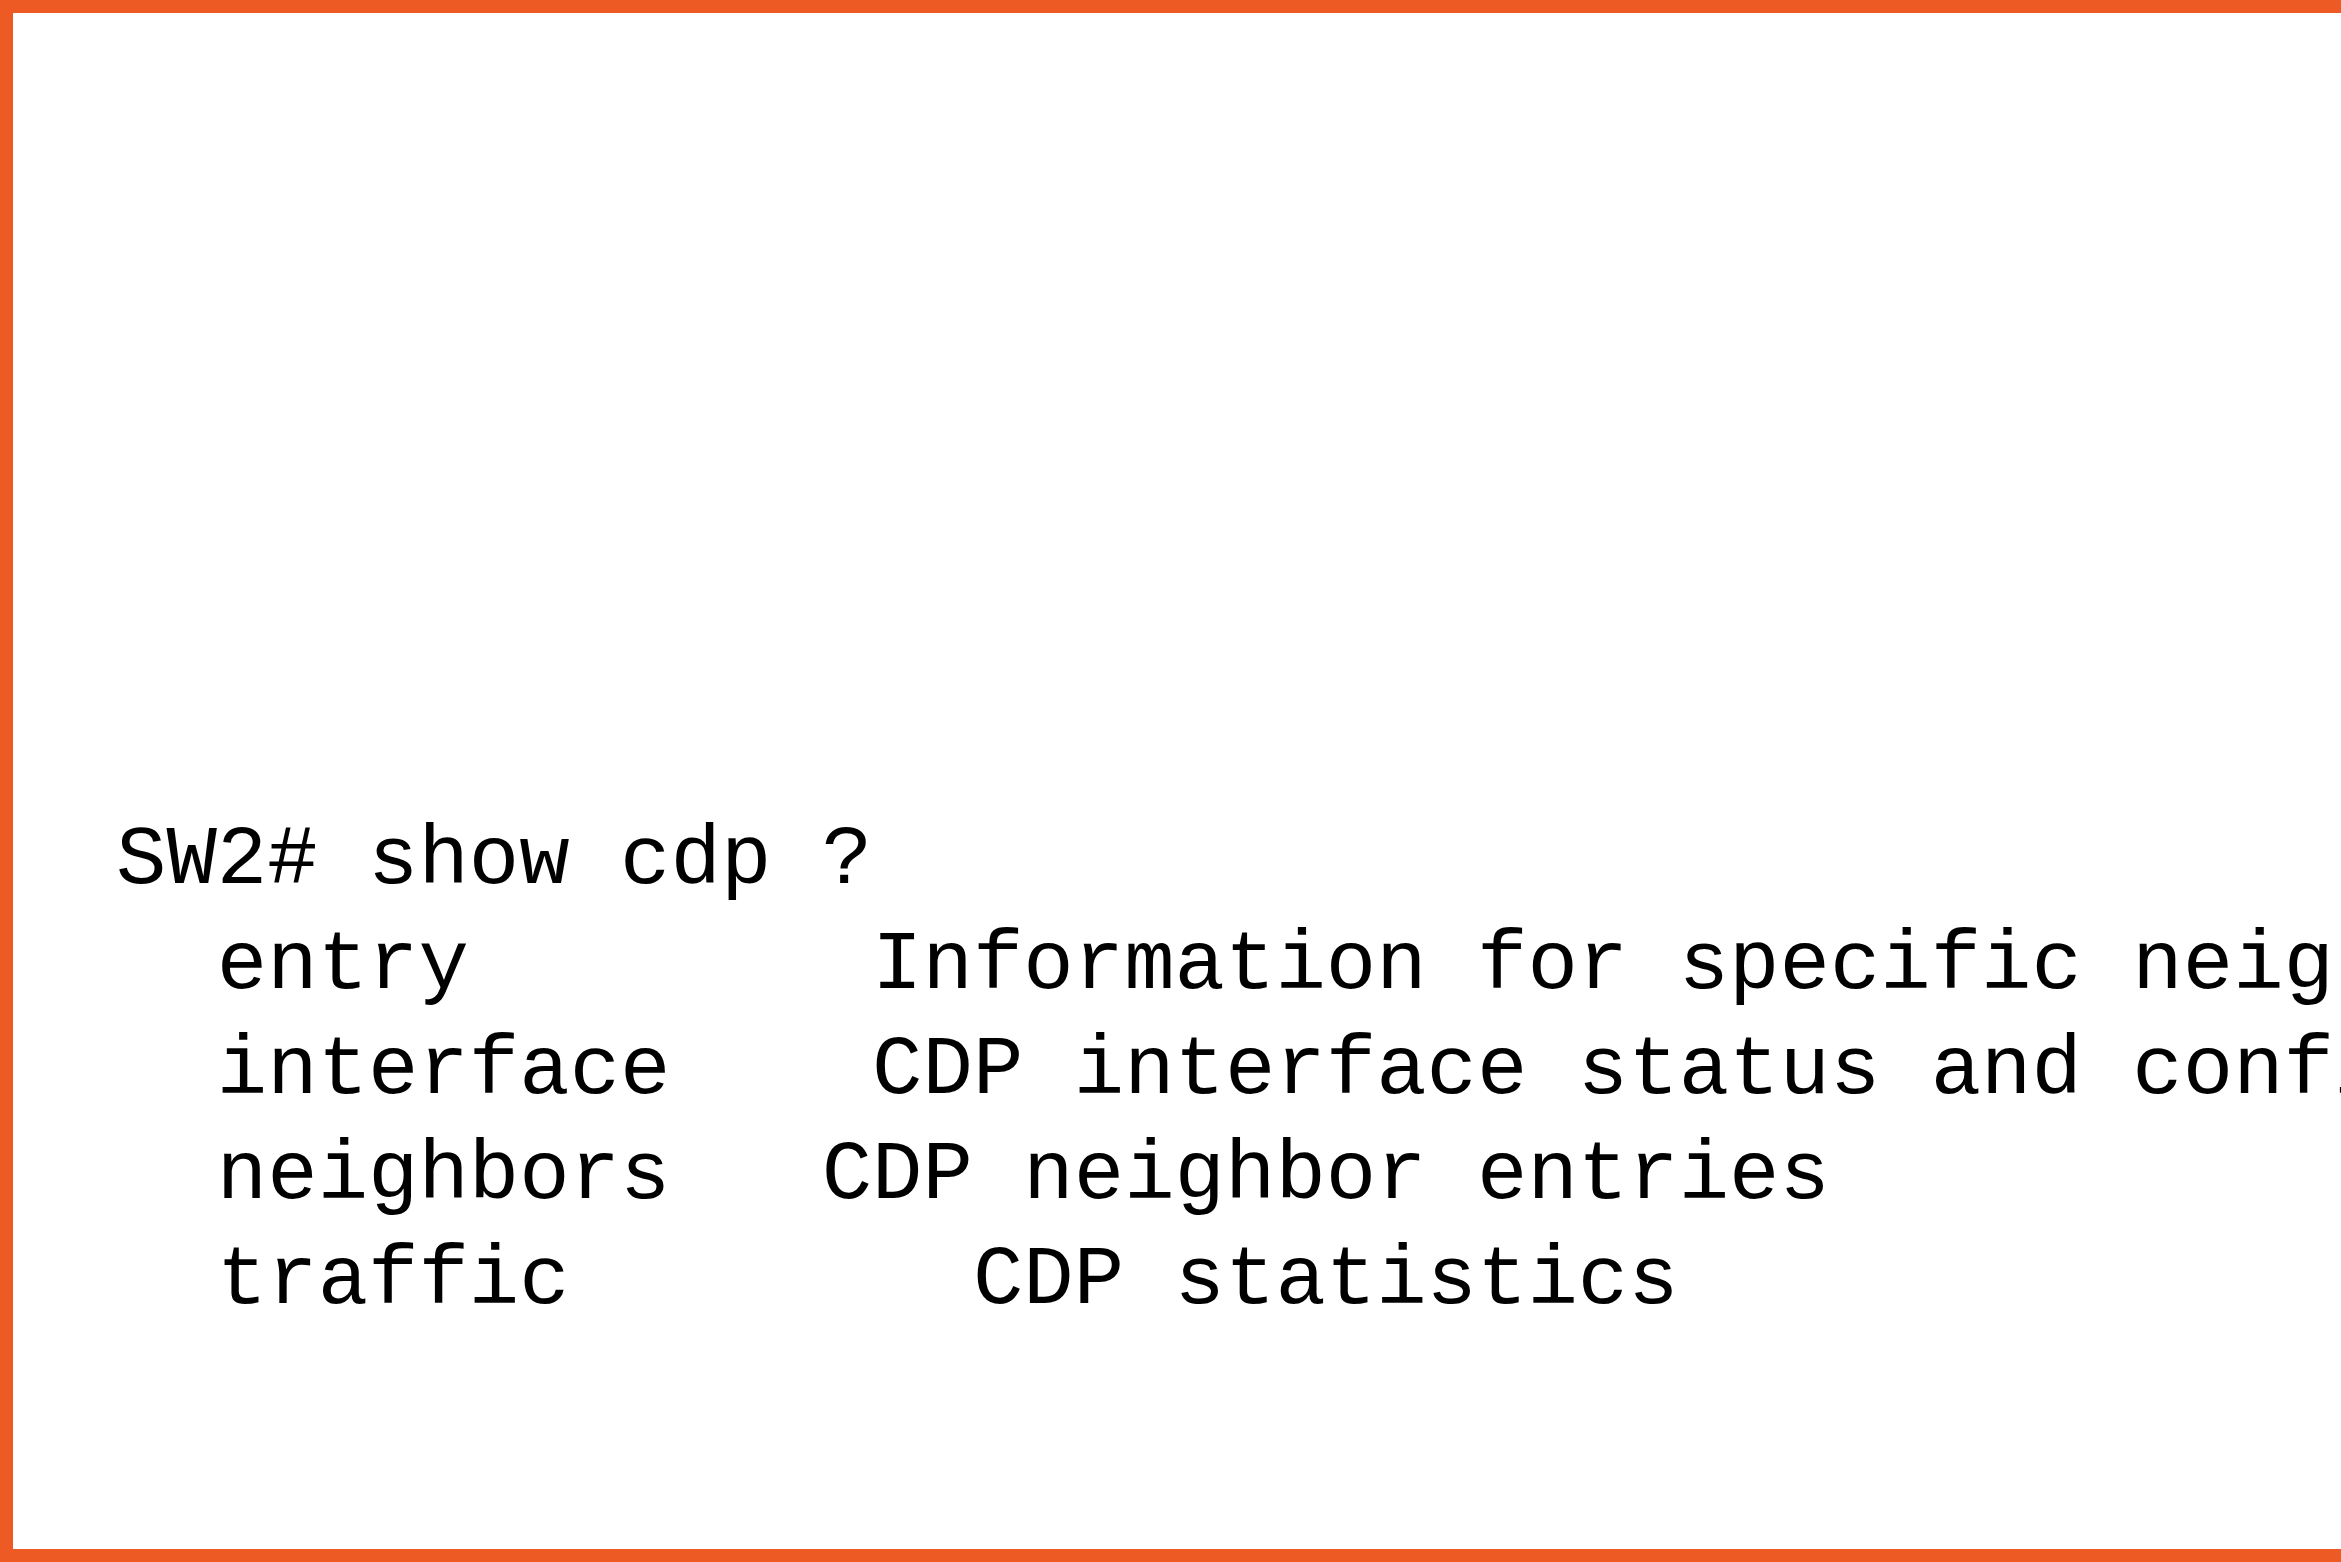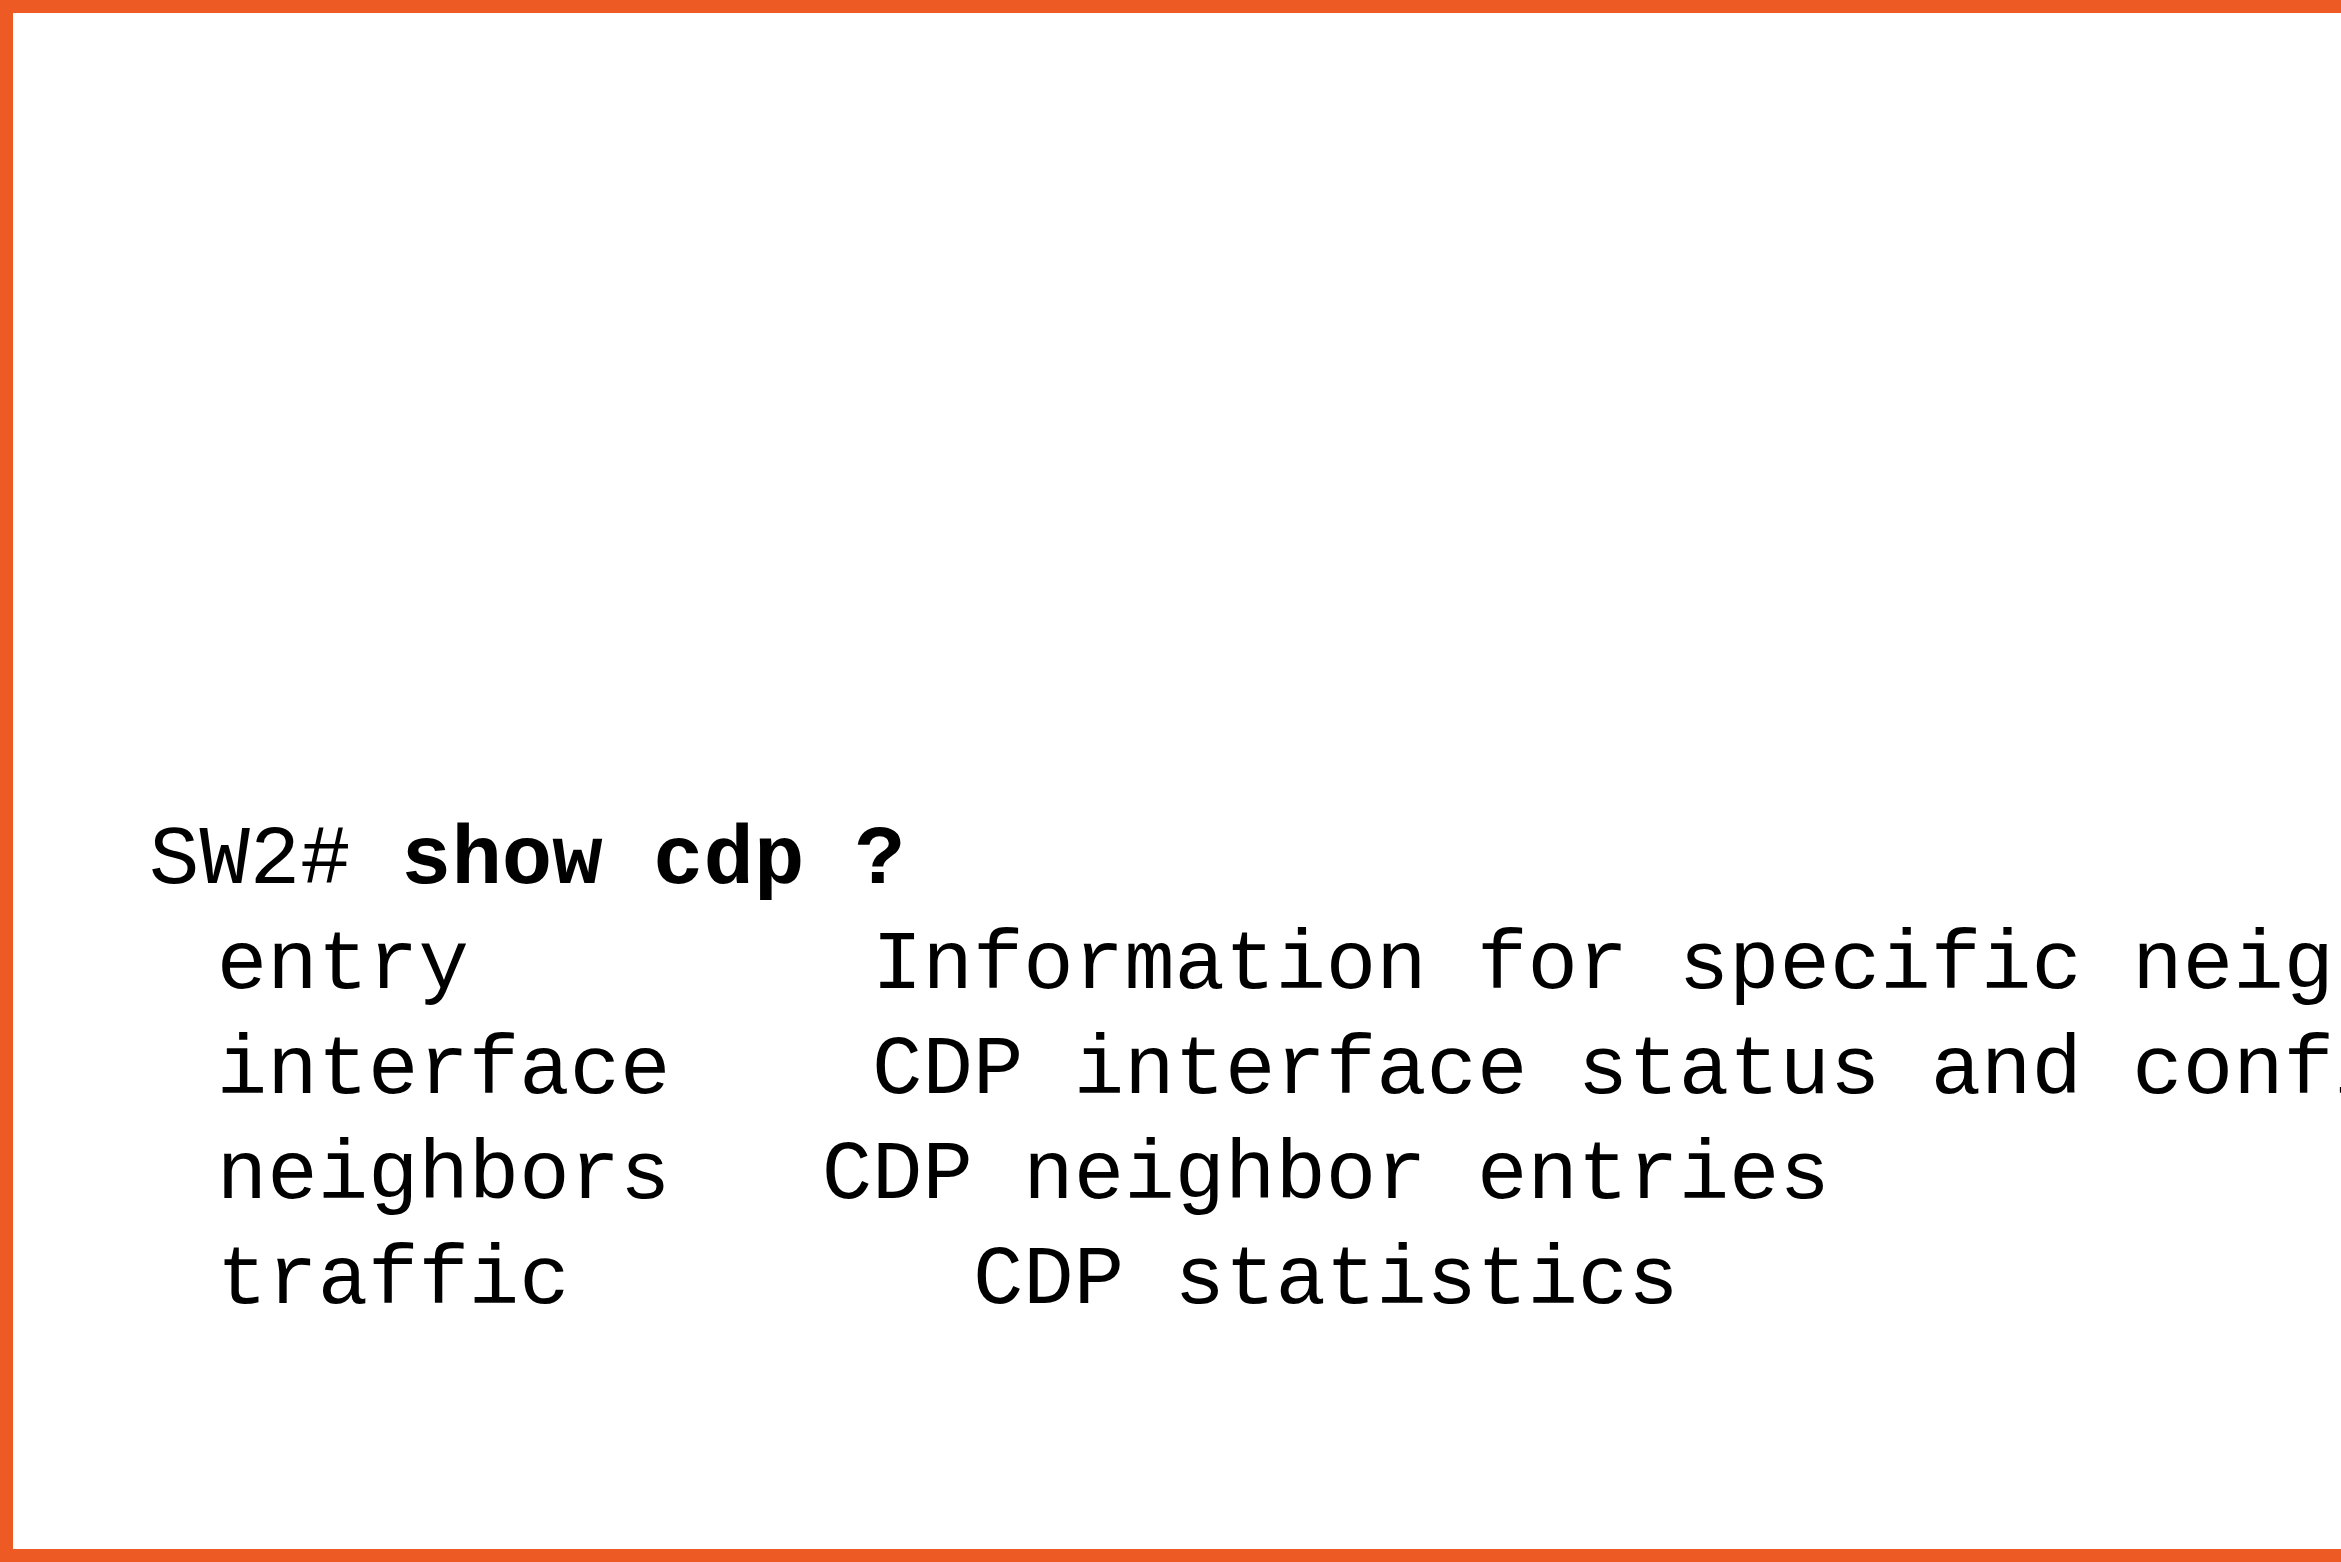--- a/index.html
+++ b/index.html
@@ -21,22 +21,22 @@
     .cli {
       position: absolute;
       top: 585px;
       left: 103px;
       font-size: 84px;
       line-height: 1.25;
       color: #000000;
       white-space: pre;
     }
     .prompt-line { display: block; }
-    .prompt-text { font-weight: 400; margin-left: 33px; }
-    .cmd-text { font-weight: 700; }
+    .prompt-text { font-weight: 400; }
+    .cmd-text { font-weight: 400; }
     .opt-line { display: block; }
   </style>
 </head>
 <body>
 
 <div class="frame">
 
   <div class="cli">
     <span class="prompt-line"><span class="prompt-text">SW2# </span><span class="cmd-text">show cdp ?</span></span><span class="opt-line">  entry        Information for specific neighbor entry</span><span class="opt-line">  interface    CDP interface status and configuration</span><span class="opt-line">  neighbors   CDP neighbor entries</span><span class="opt-line">  traffic        CDP statistics</span>
   </div>

